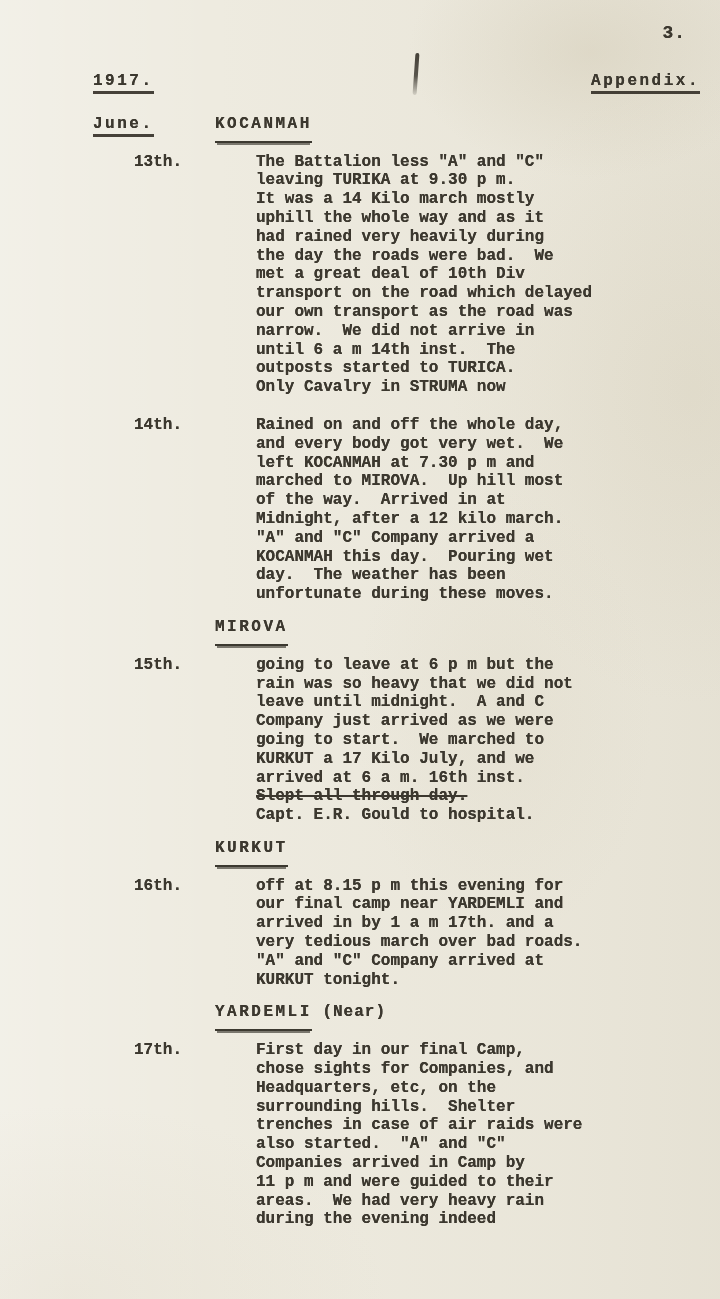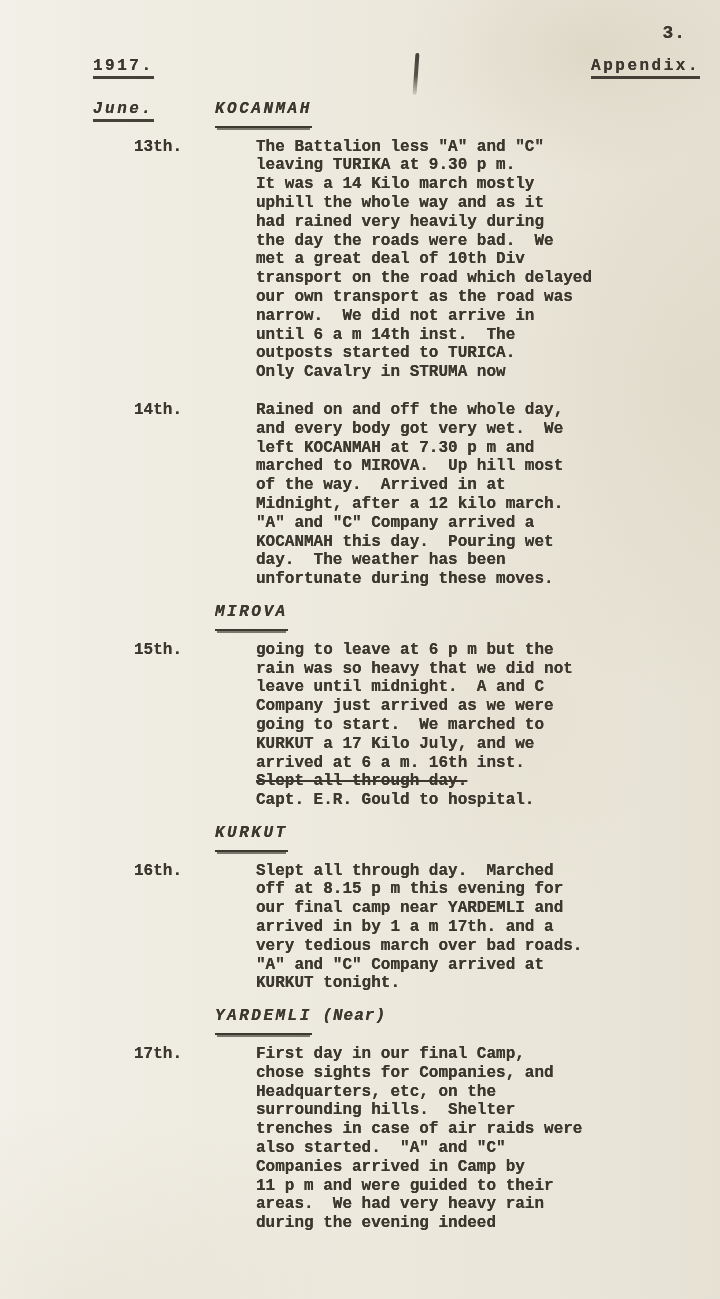--- a/index.html
+++ b/index.html
@@ -38,33 +38,33 @@
     top: 53px;
     width: 4px;
     height: 42px;
     background: linear-gradient(180deg, rgba(40,36,28,0.85) 0%, rgba(40,36,28,0.75) 55%, rgba(40,36,28,0.12) 100%);
     transform: rotate(4deg);
     border-radius: 2px;
   }
   .header-row {
     display: flex;
     justify-content: space-between;
-    margin-top: 57px;
+    margin-top: 72px;
   }
   .u-thick {
     border-bottom: 3px solid rgba(45,41,33,0.88);
     padding-bottom: 1px;
   }
   .u-double {
     border-bottom: 2px solid rgba(45,41,33,0.92);
     box-shadow: 0 4px 0 -2px rgba(45,41,33,0.6);
     padding-bottom: 8px;
   }
   .head-text { letter-spacing: 2.5px; }
-  .section-head { display: flex; margin-top: 14px; font-style: italic; }
+  .section-head { display: flex; margin-top: 14px; }
   #sections .section:first-child .section-head { margin-top: 24px; }
   .cell-date { width: 122px; flex: 0 0 122px; }
   .entry { display: flex; margin-top: 19px; margin-left: 41px; }
   .entry-body { flex: 1 1 auto; }
   .line { white-space: pre; }
   .struck {
     text-decoration: line-through;
     text-decoration-thickness: 2px;
   }
   .heading-suffix { letter-spacing: 1px; }
@@ -142,21 +142,20 @@
         </div>
       </div>
       <div class="section">
         <div class="section-head">
           <span class="cell-date"></span>
           <span><span class="u-double head-text">KURKUT</span></span>
         </div>
         <div class="entry">
           <div class="cell-date">16th.</div>
           <div class="entry-body">
-            <div class="line">Slept all through day.  Marched</div>
             <div class="line">off at 8.15 p m this evening for</div>
             <div class="line">our final camp near YARDEMLI and</div>
             <div class="line">arrived in by 1 a m 17th. and a</div>
             <div class="line">very tedious march over bad roads.</div>
             <div class="line">"A" and "C" Company arrived at</div>
             <div class="line">KURKUT tonight.</div>
           </div>
         </div>
       </div>
       <div class="section">

